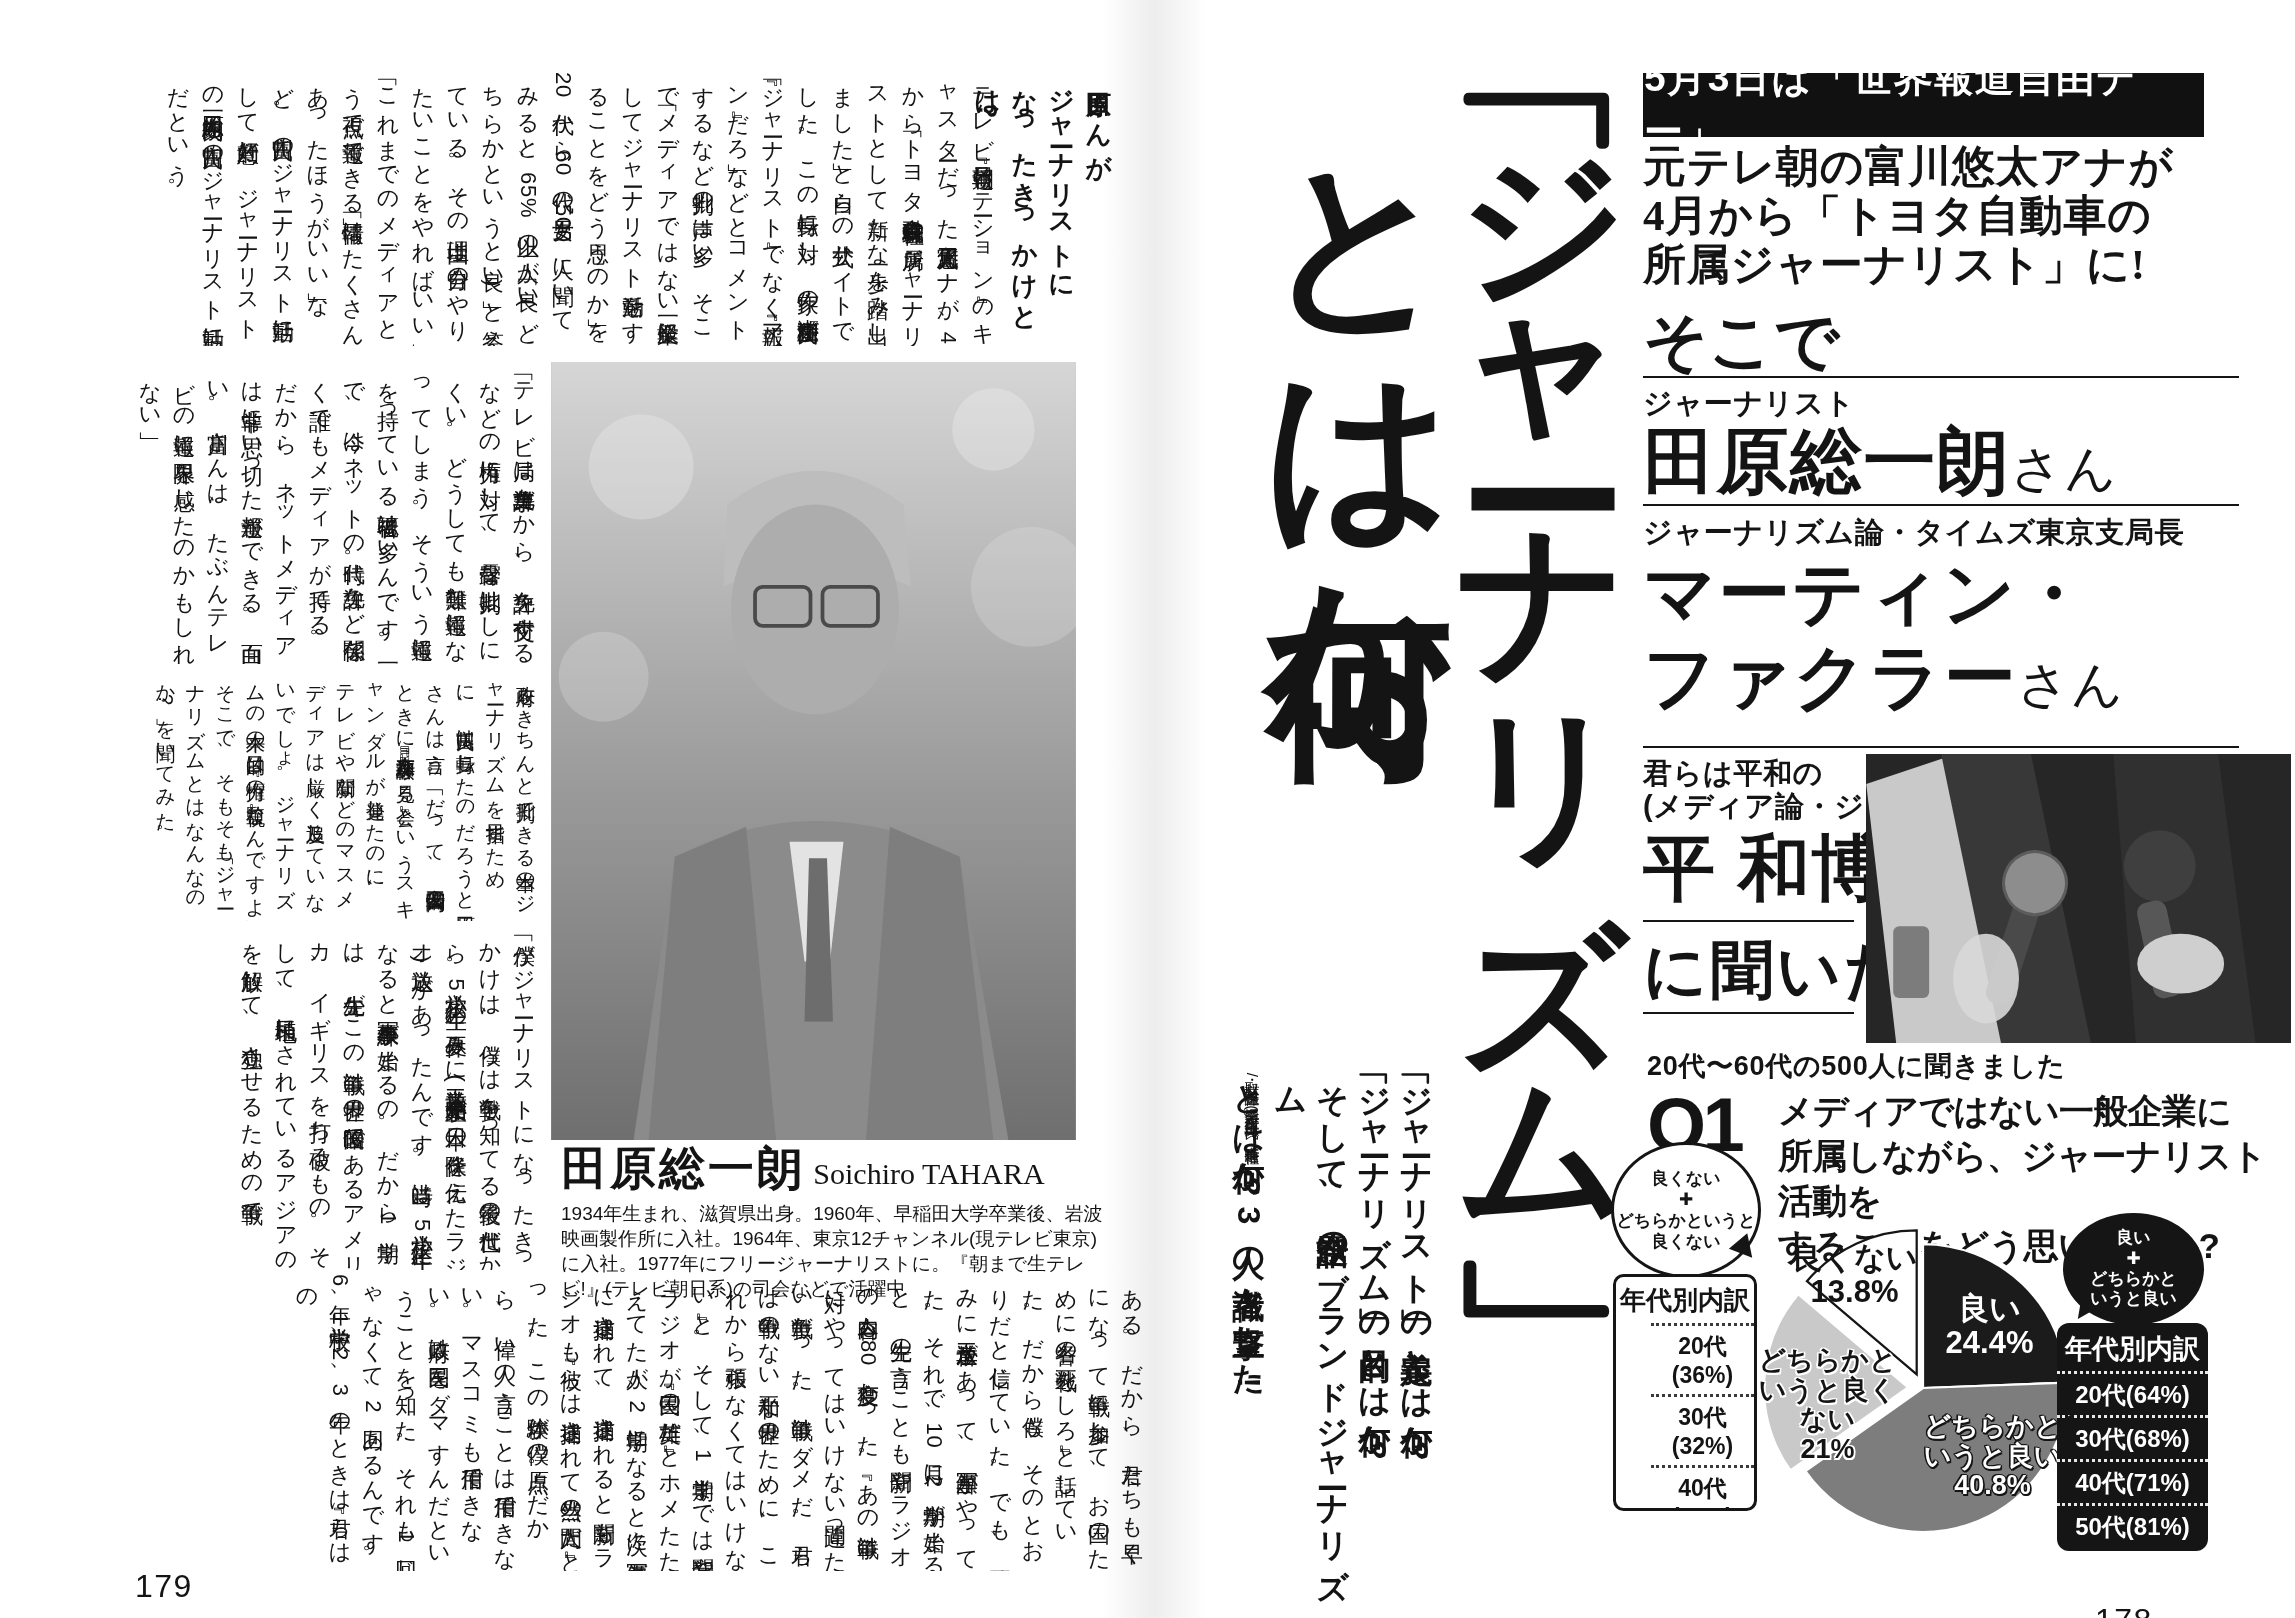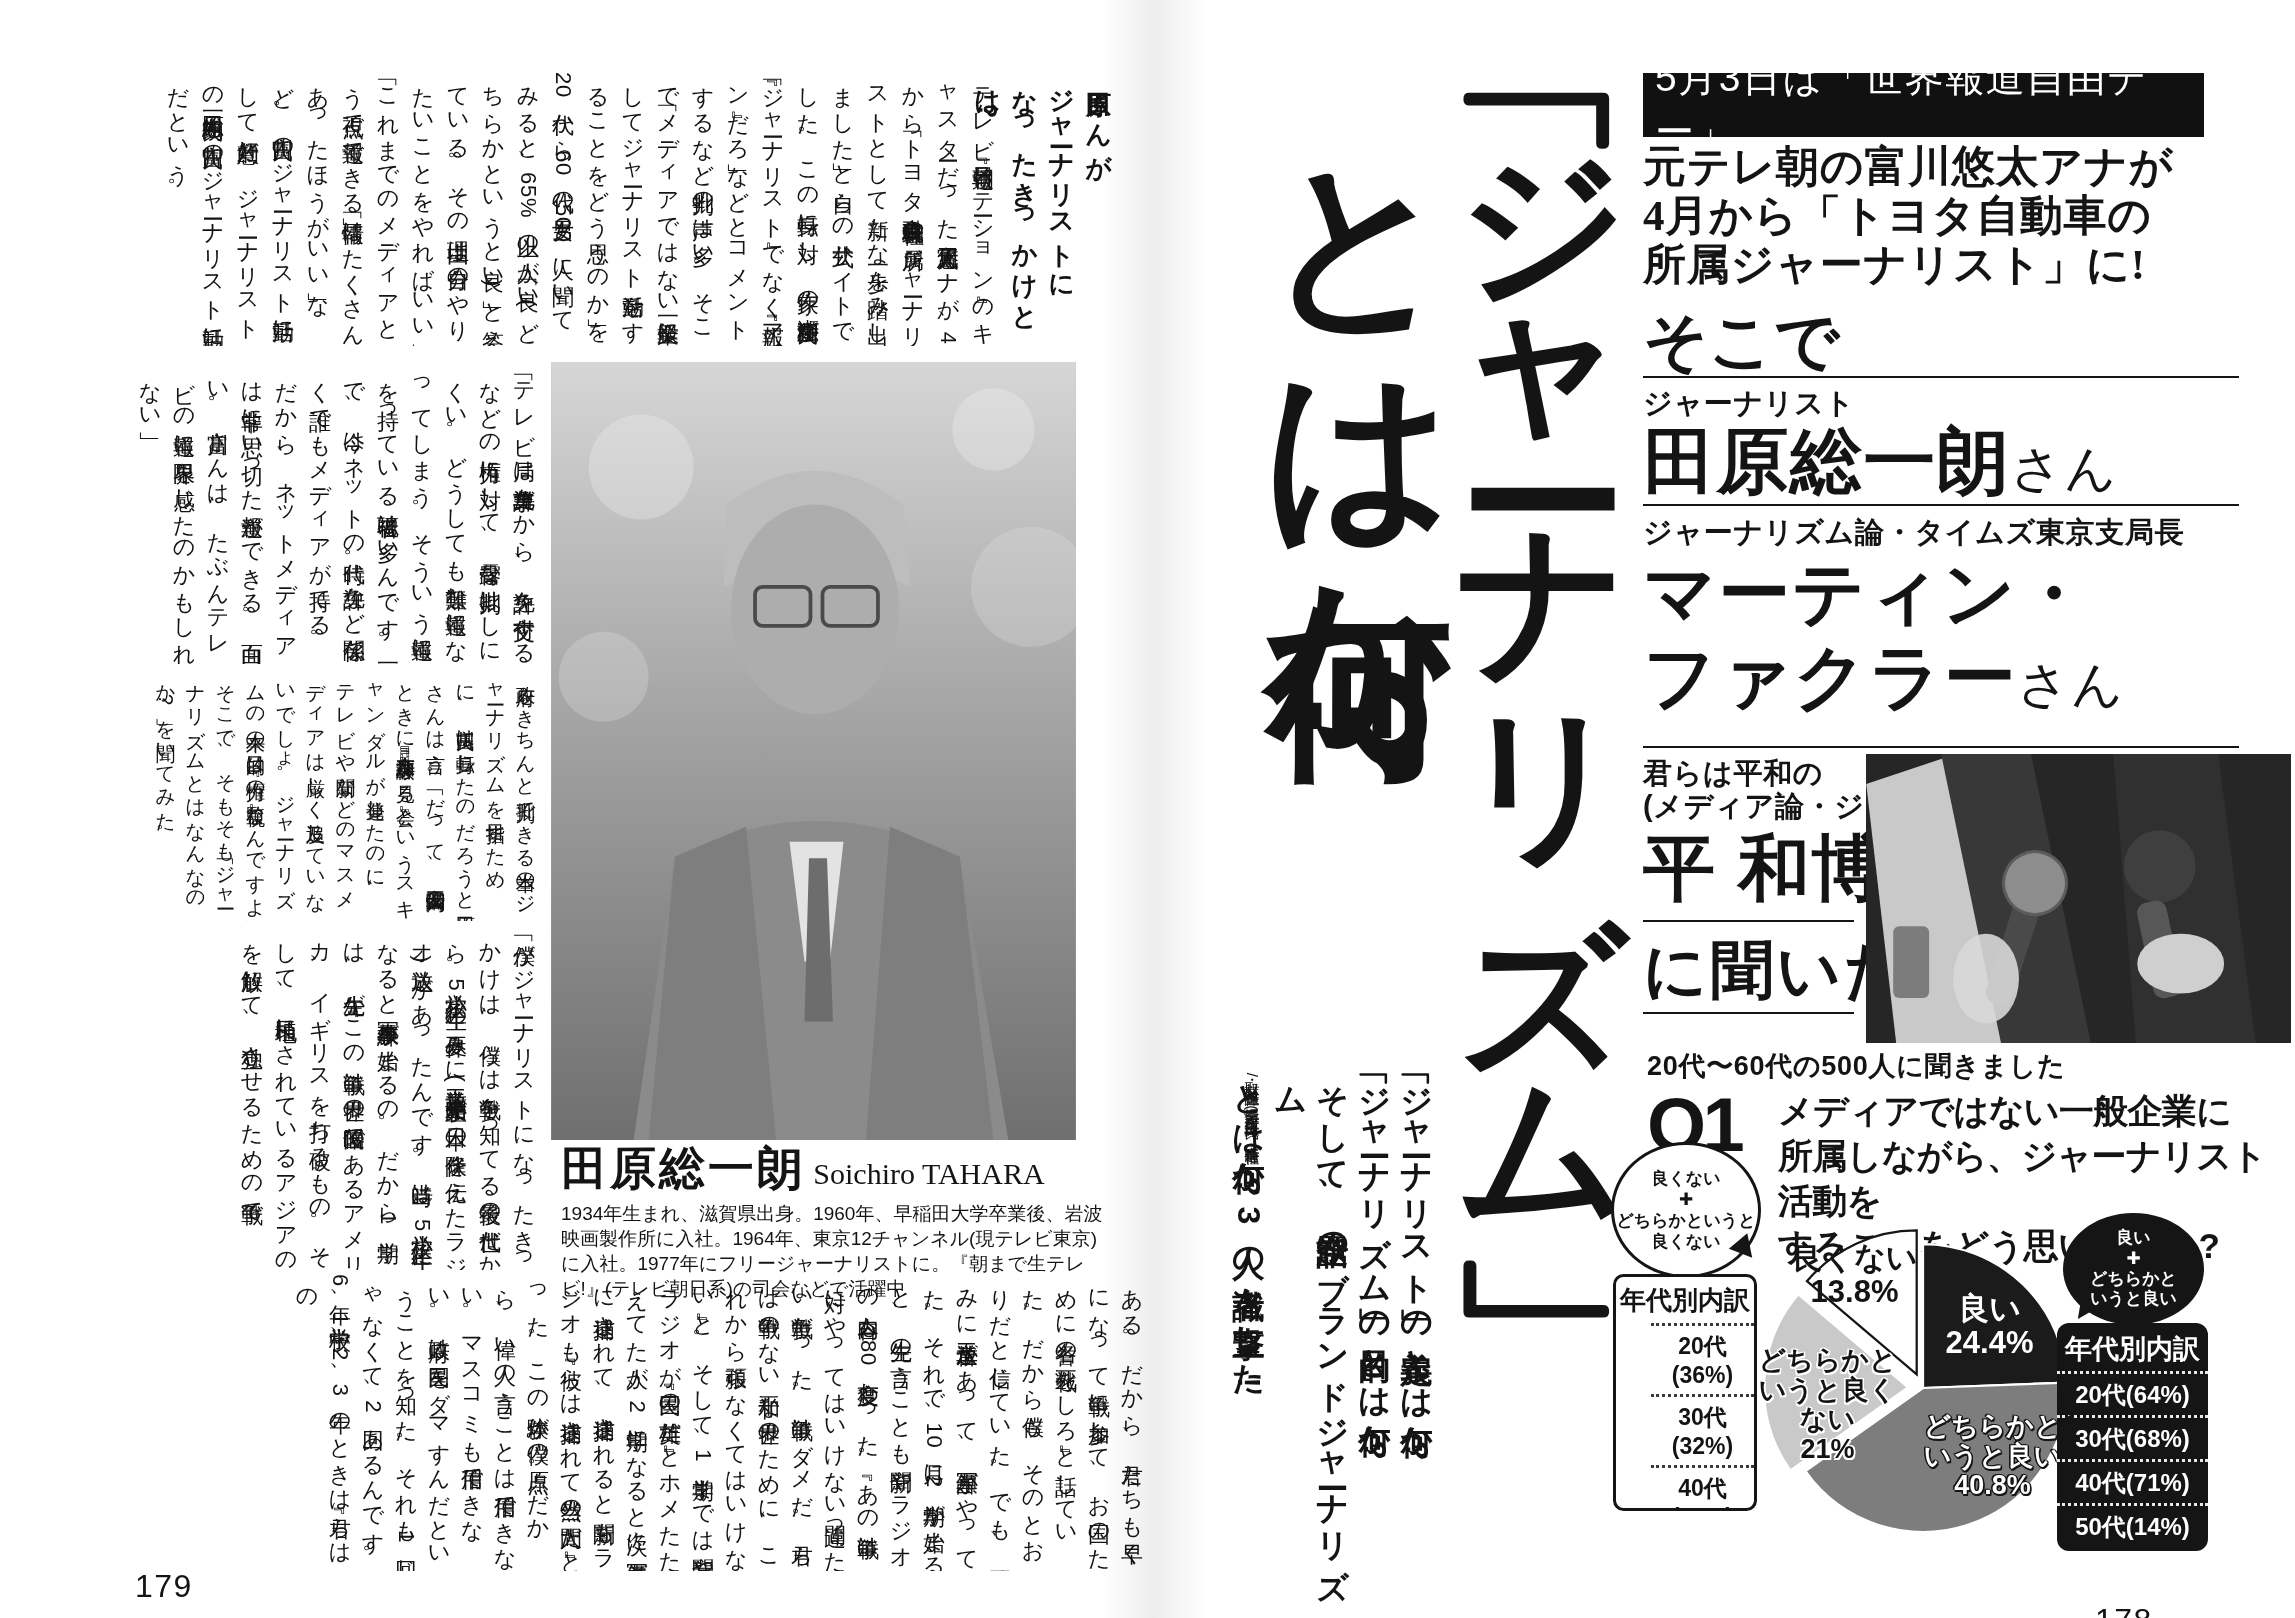--- a/index.html
+++ b/index.html
@@ -31,21 +31,21 @@
   .pageNum{font-size:32px;letter-spacing:1.5px;}
   .pn179{left:135px;top:1568px;}
   .pn178{left:2095px;top:1602px;}
   
   .hl1{left:1456px;top:43px;height:1551px;width:178px;font-size:168px;line-height:178px;font-weight:900;letter-spacing:-4.5px;}
   .hl2{left:1265px;top:43px;height:1004px;width:193px;font-size:186px;line-height:193px;font-weight:900;letter-spacing:-4.5px;}
   .hlSub{left:1267px;top:1064px;height:529px;width:171px;font-size:32px;font-weight:900;line-height:42px;letter-spacing:0.7px;}
   .credits{left:1234px;top:1070px;height:517px;width:27px;font-size:15px;letter-spacing:0.7px;}
   
   .banner{left:1643px;top:73px;width:561px;height:64px;background:#111;color:#fff;
-    font-size:39px;font-weight:400;letter-spacing:1.5px;display:flex;align-items:center;padding-left:12px;box-sizing:border-box;}
+    font-size:39px;font-weight:700;letter-spacing:1.5px;display:flex;align-items:center;padding-left:1px;box-sizing:border-box;}
   .lede{left:1643px;top:142px;width:607px;font-family:"Liberation Serif","DejaVu Serif",serif;
     font-size:43px;font-weight:700;line-height:49px;letter-spacing:0.7px;}
   .bigRow{font-weight:900;letter-spacing:0px;}
   .sokode{left:1643px;top:298px;font-size:64px;}
   .rule{background:#151515;height:2.2px;}
   .r1{left:1643px;top:376px;width:596px;}
   .r2{left:1643px;top:504px;width:596px;}
   .r3{left:1643px;top:746px;width:596px;}
   .r4{left:1643px;top:920px;width:211px;}
   .r5{left:1643px;top:1012px;width:211px;}
@@ -245,19 +245,19 @@
 
   <div class="abs preline kBubble">良い
 ✚
 どちらかと
 いうと良い</div>
   <div class="abs kBox">
     <div class="bTitle">年代別内訳</div>
     <div class="bRow">20代(64%)</div>
     <div class="bRow">30代(68%)</div>
     <div class="bRow">40代(71%)</div>
-    <div class="bRow">50代(14%)</div>
+    <div class="bRow">50代(81%)</div>
 
   </div>
 
   <div class="abs pageNum pn178">178</div>
 </section>
 
 
 </body></html>

